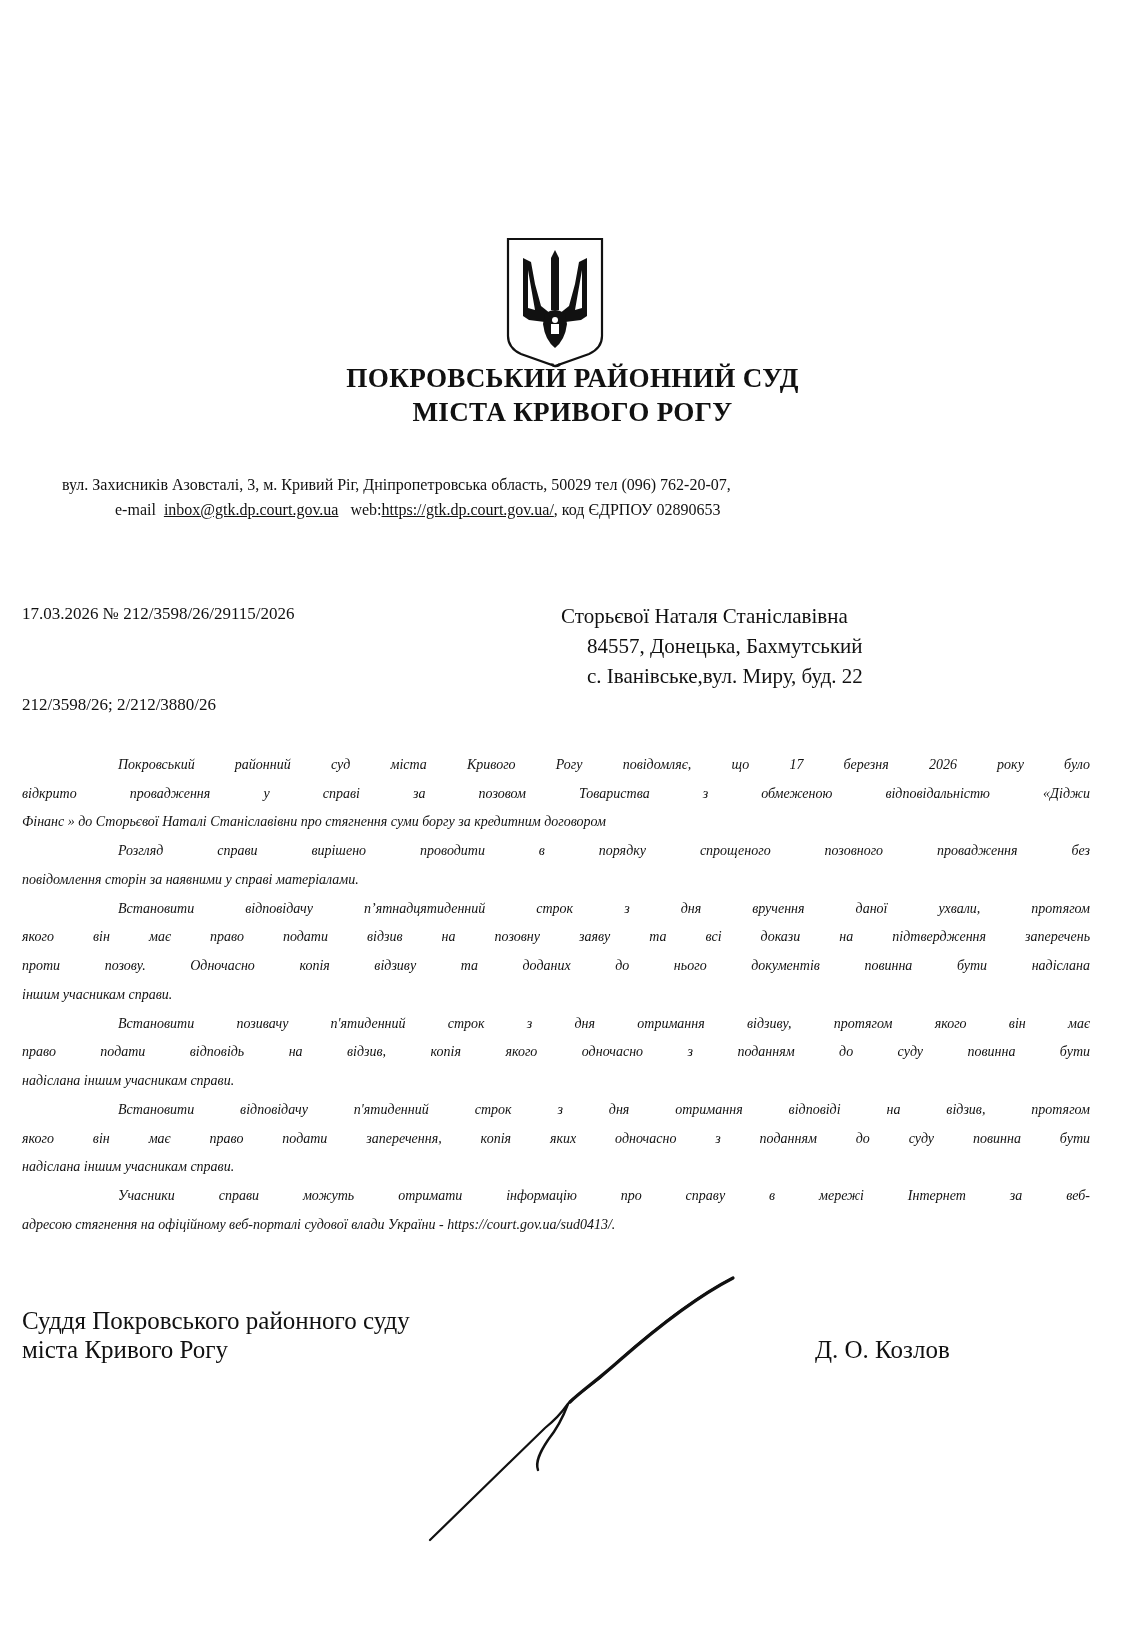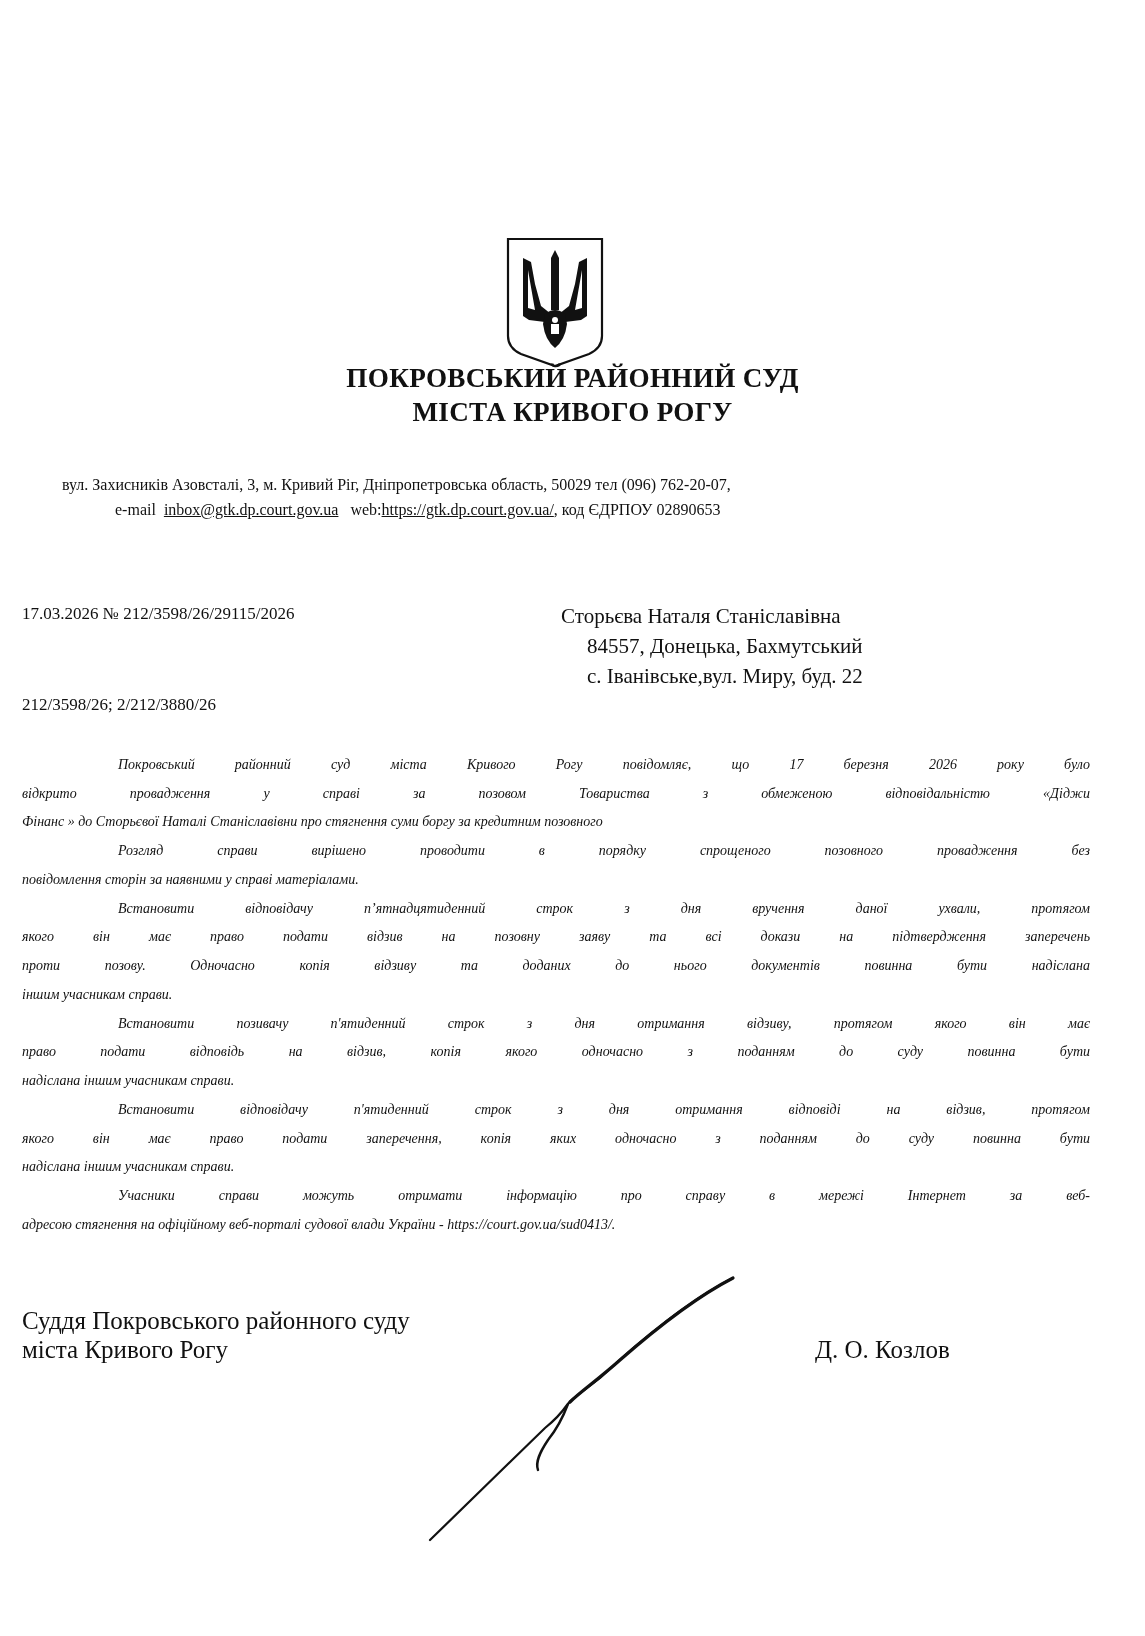--- a/index.html
+++ b/index.html
@@ -47,27 +47,27 @@
 <div class="title" style="top:396px;">МІСТА КРИВОГО РОГУ</div>
 
 <div class="abs addr" style="left:62px; top:476px;">вул. Захисників Азовсталі, 3, м. Кривий Ріг,  Дніпропетровська область, 50029 тел  (096) 762-20-07,</div>
 <div class="abs addr" style="left:115px; top:501px;text-align:right;">
   <span>e-mail</span>&nbsp;&nbsp;<u>inbox@gtk.dp.court.gov.ua</u>&nbsp;&nbsp;&nbsp;<span>web:</span><u>https://gtk.dp.court.gov.ua/</u><span>, код ЄДРПОУ 02890653</span>
 </div>
 
 <div class="abs ref" style="left:22px; top:604px; ">17.03.2026 № 212/3598/26/29115/2026</div>
 <div class="abs ref" style="left:22px; top:695px;">212/3598/26; 2/212/3880/26</div>
 
-<div class="abs recip" style="left:561px; top:604px;">Сторьєва Наталя Станіславівна</div>
+<div class="abs recip" style="left:561px; top:604px;">Сторьєвої Наталя Станіславівна</div>
 <div class="abs recip" style="left:587px; top:634px;">84557,  Донецька,  Бахмутський</div>
 <div class="abs recip" style="left:587px; top:664px;">с. Іванівське,вул. Миру, буд. 22</div>
 
 <div class="body-line indent" style="top:758px;">Покровський районний суд міста Кривого Рогу повідомляє, що 17 березня 2026 року було</div>
 <div class="body-line" style="top:787px;">відкрито провадження у справі за позовом Товариства з обмеженою відповідальністю «Діджи</div>
-<div class="body-line last" style="top:815px;">Фінанс » до Сторьєвої Наталі Станіславівни  про стягнення суми боргу за кредитним позовного</div>
+<div class="body-line last" style="top:815px;">Фінанс » до Сторьєвої Наталі Станіславівни  про стягнення суми боргу за кредитним договором</div>
 <div class="body-line indent" style="top:844px;">Розгляд справи вирішено проводити в порядку спрощеного позовного провадження без</div>
 <div class="body-line last" style="top:873px;">повідомлення сторін за наявними у справі матеріалами.</div>
 <div class="body-line indent" style="top:902px;">Встановити відповідачу п’ятнадцятиденний строк з дня вручення даної ухвали, протягом</div>
 <div class="body-line" style="top:930px;">якого він має право подати відзив на позовну заяву та всі докази на підтвердження заперечень</div>
 <div class="body-line" style="top:959px;">проти позову. Одночасно копія відзиву та доданих до нього документів повинна бути надіслана</div>
 <div class="body-line last" style="top:988px;">іншим учасникам справи.</div>
 <div class="body-line indent" style="top:1017px;">Встановити позивачу п'ятиденний строк з дня отримання відзиву, протягом якого він має</div>
 <div class="body-line" style="top:1045px;">право подати відповідь на відзив, копія якого одночасно з поданням до суду повинна бути</div>
 <div class="body-line last" style="top:1074px;">надіслана іншим учасникам справи.</div>
 <div class="body-line indent" style="top:1103px;">Встановити відповідачу п'ятиденний строк з дня отримання відповіді на відзив, протягом</div>

